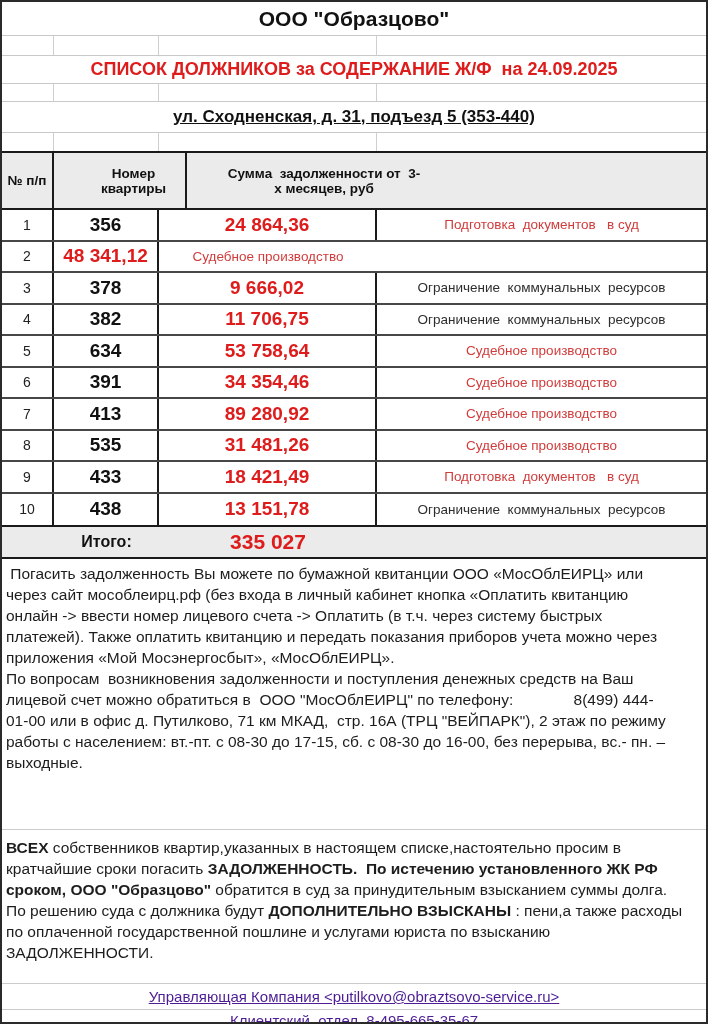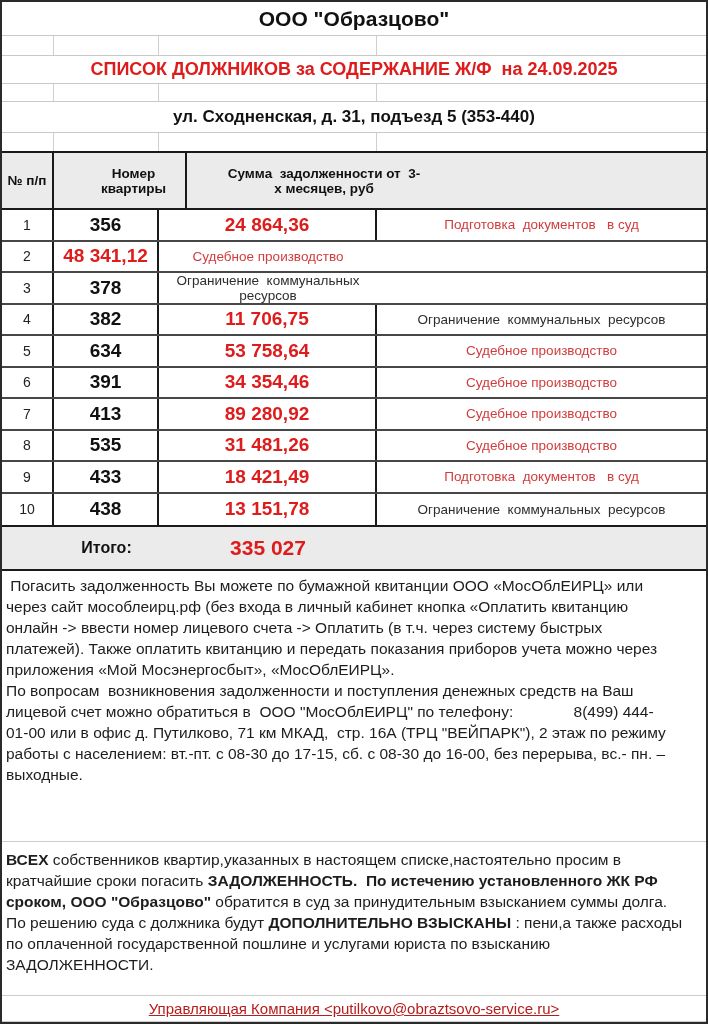--- a/index.html
+++ b/index.html
@@ -25,21 +25,21 @@
   .vl{position:absolute;top:0;bottom:0;width:1px;background:#cfcfcf;}
   .vl1{left:51px;}.vl2{left:156px;}.vl3{left:374px;}
   .row-subtitle{
     height:27px;display:flex;align-items:center;justify-content:center;
     font-size:18px;font-weight:bold;color:#de1c1c;
     border-bottom:1px solid #c9c9c9;white-space:pre-wrap;
   }
   .row-address{
     height:30px;display:flex;align-items:center;justify-content:center;
     font-size:17px;font-weight:bold;color:#111;
-    border-bottom:1px solid #c9c9c9;white-space:pre-wrap;
+    border-bottom:1px solid #c9c9c9;white-space:pre-wrap;text-decoration:underline;
   }
   
   .tbl{width:100%;}
   .thead{
     display:grid;grid-template-columns:52px 105px 218px 1fr;
     height:59px;box-sizing:border-box;
     background:#ebebeb;
     border-top:2px solid #1a1a1a;
     border-bottom:2px solid #1a1a1a;
     gap:28px;
@@ -64,21 +64,21 @@
   .cell:last-child{border-right:none;}
   .c-num{font-size:14px;color:#222;}
   .c-apt{font-size:19px;font-weight:bold;color:#111;}
   .c-amt{font-size:19px;font-weight:bold;color:#de1c1c;}
   .c-act{font-size:13.5px;}
   .c-act.red-soft{color:#d13c3c;}
   .c-act.dark{color:#2e2e2e;}
   .trow:last-of-type{border-bottom:none;}
   .total-row{
     display:grid;grid-template-columns:52px 105px 218px 1fr;
-    height:46px;box-sizing:border-box;
+    height:34px;box-sizing:border-box;
     background:#ebebeb;
     border-top:2px solid #1a1a1a;
     border-bottom:2px solid #1a1a1a;
   }
   .total-cell{display:flex;align-items:center;justify-content:center;}
   .total-label{font-size:16px;font-weight:bold;color:#111;}
   .total-value{font-size:21px;font-weight:bold;color:#de1c1c;}
   
   .parablock{
     box-sizing:border-box;
@@ -86,21 +86,21 @@
     white-space:pre-wrap;
     padding:4px 6px 0 4px;
     border-bottom:1px solid #cccccc;
   }
   .block-a{height:271px;}
   .block-b{height:154px;padding-top:7px;}
   .b{font-weight:bold;}
   
   .foot{
     display:flex;align-items:center;justify-content:center;
-    font-size:15px;color:#b91c1c;box-sizing:border-box;white-space:pre-wrap;
+    font-size:15px;color:#4c1d95;box-sizing:border-box;white-space:pre-wrap;
   }
   .foot span{text-decoration:underline;}
   .foot1{height:26px;border-bottom:1px solid #cccccc;}
   .foot2{height:21px;}
 </style>
 </head>
 <body>
 
 <div class="page">
 
@@ -145,20 +145,21 @@
           <div class="cell c-act red-soft">Подготовка  документов   в суд</div>
         </div>
         <div class="trow">
           <div class="cell c-num">2</div>
           <div class="cell c-amt">48 341,12</div>
           <div class="cell c-act red-soft">Судебное производство</div>
         </div>
         <div class="trow">
           <div class="cell c-num">3</div>
           <div class="cell c-apt">378</div>
+          <div class="cell c-amt">9 666,02</div>
           <div class="cell c-act dark">Ограничение  коммунальных  ресурсов</div>
         </div>
         <div class="trow">
           <div class="cell c-num">4</div>
           <div class="cell c-apt">382</div>
           <div class="cell c-amt">11 706,75</div>
           <div class="cell c-act dark">Ограничение  коммунальных  ресурсов</div>
         </div>
         <div class="trow">
           <div class="cell c-num">5</div>

